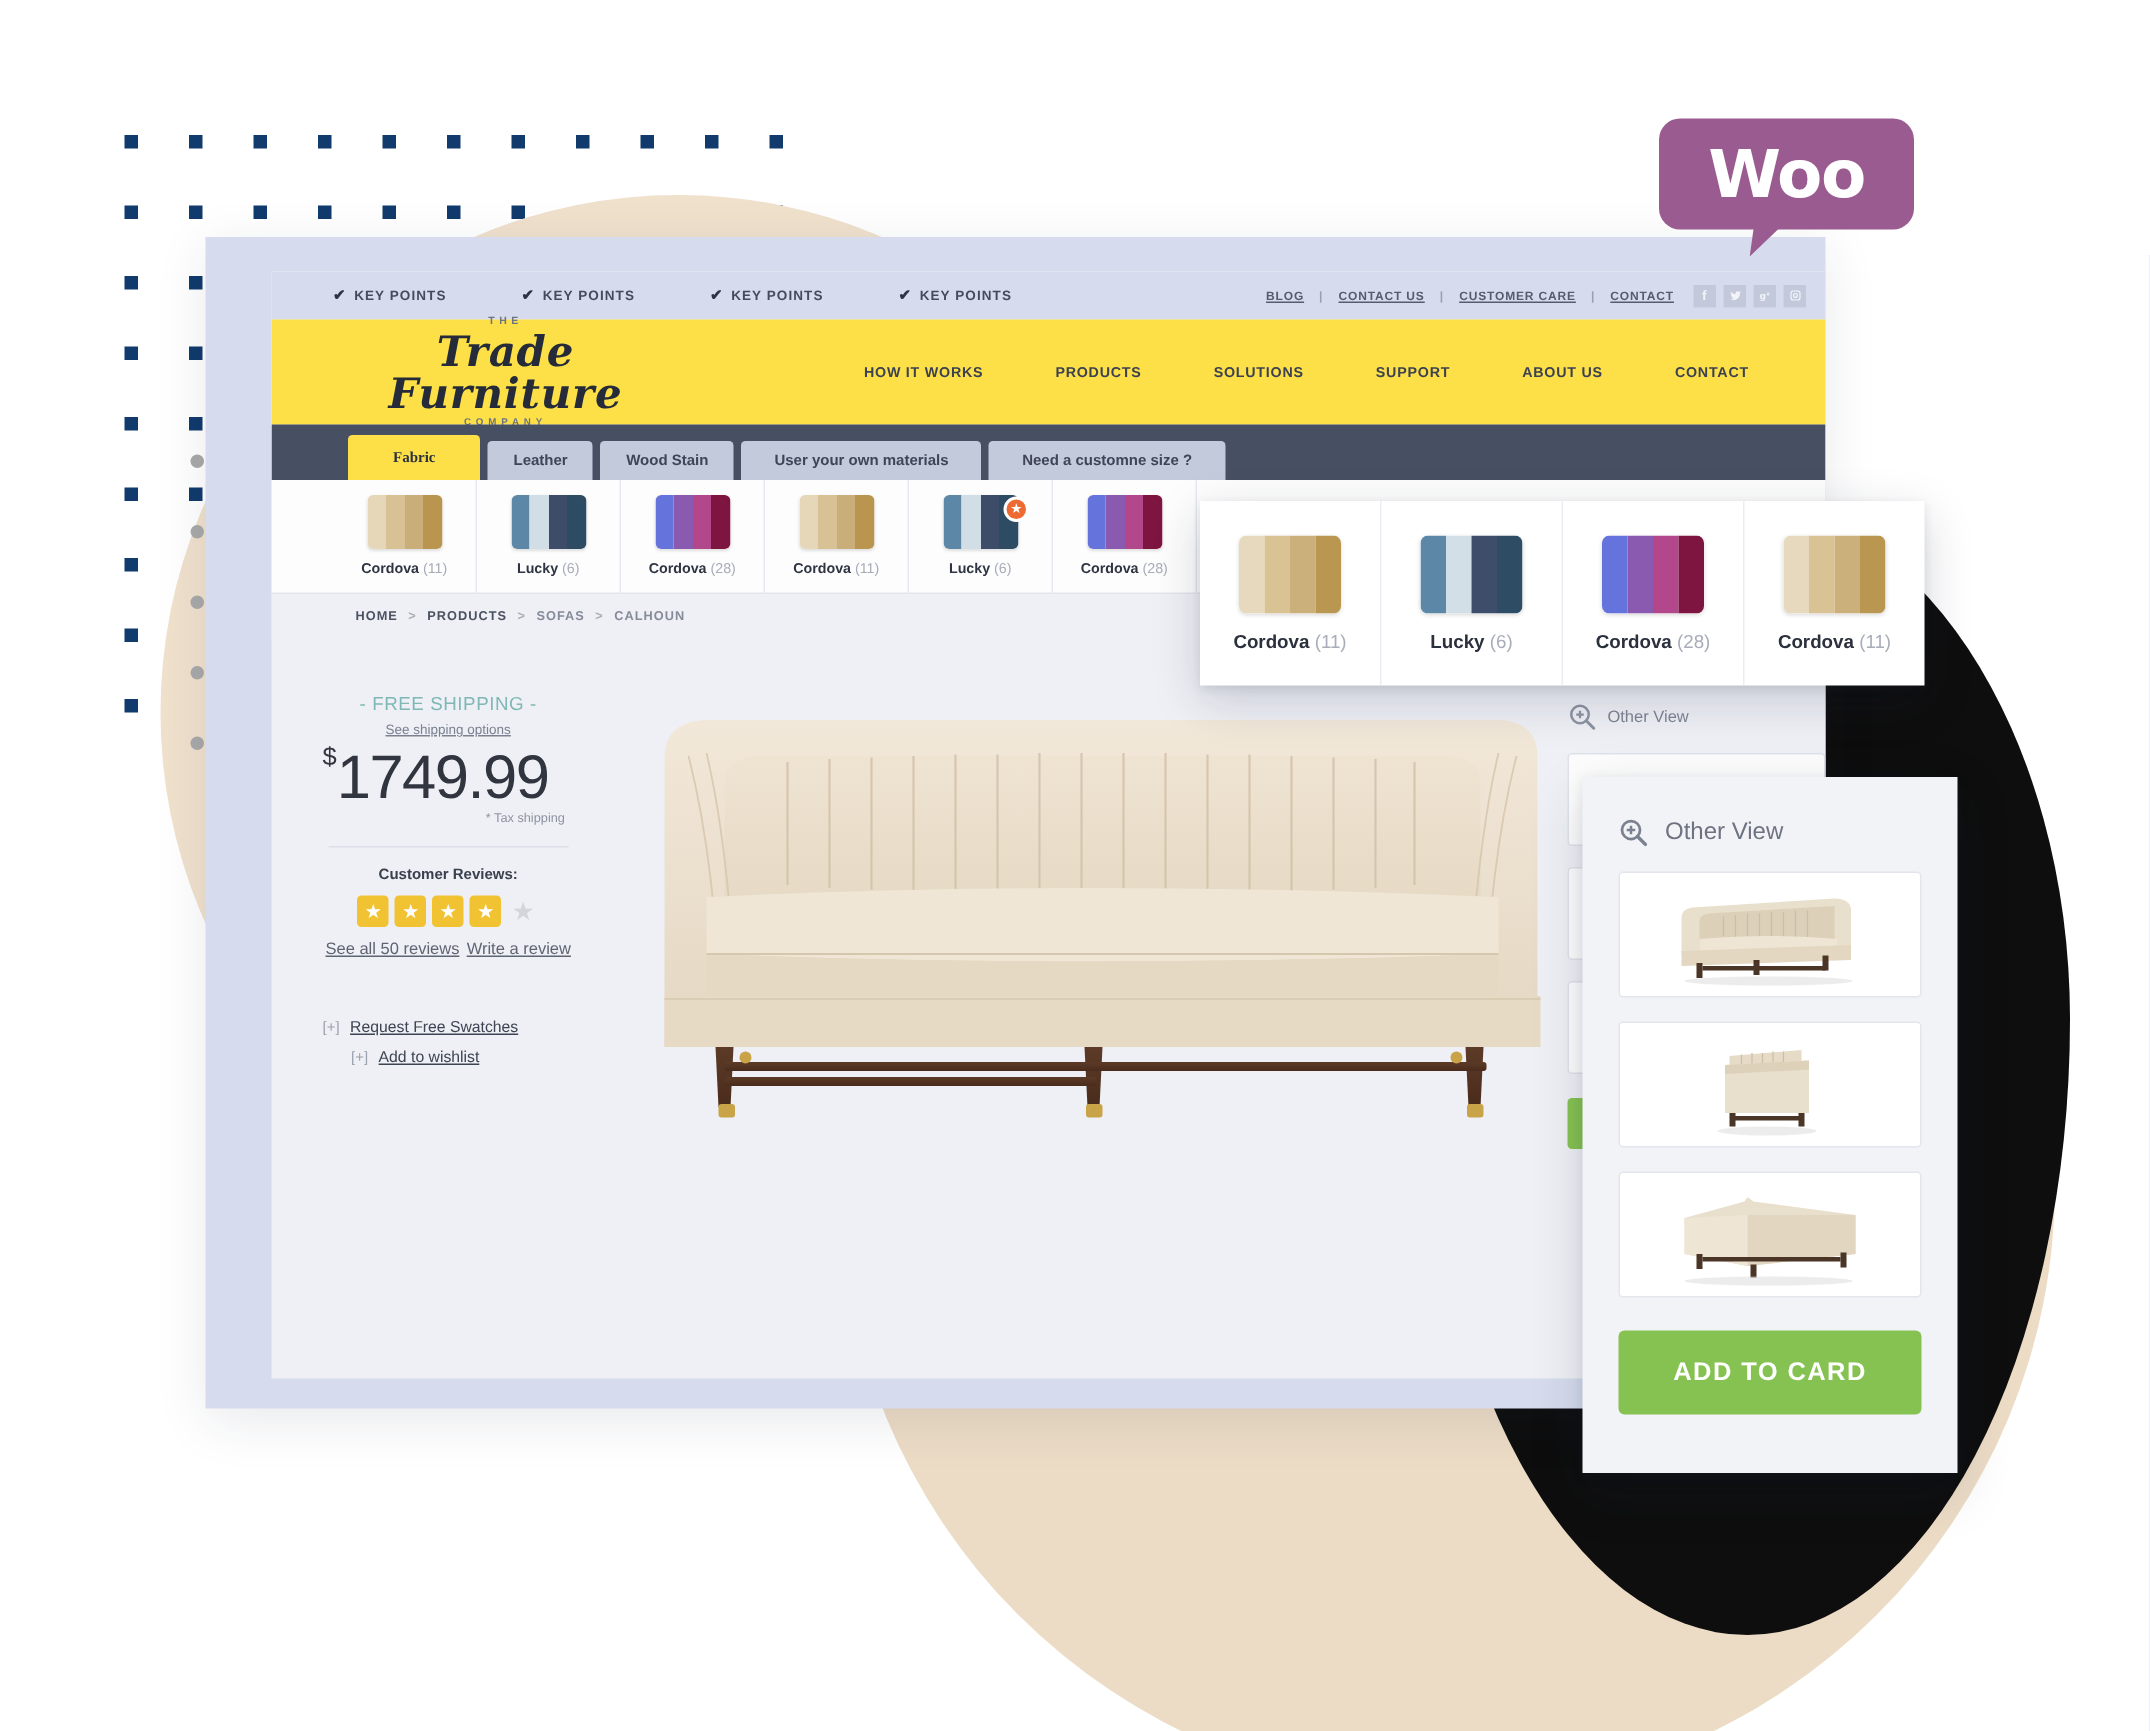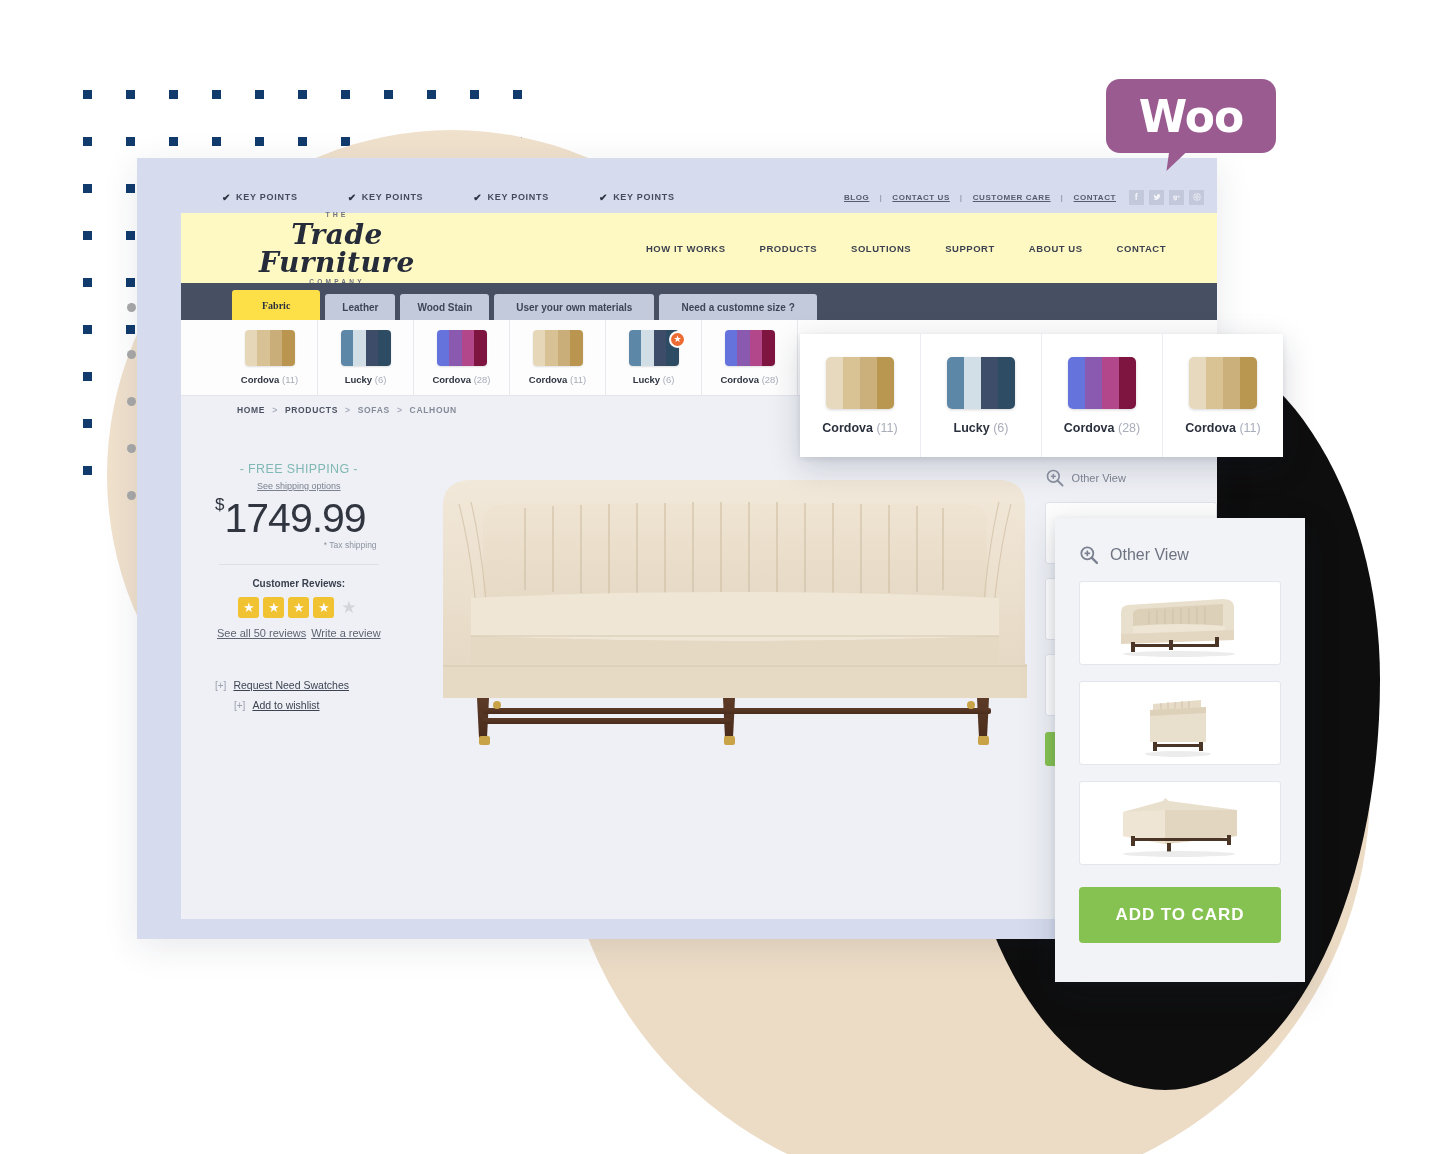--- a/index.html
+++ b/index.html
@@ -64,32 +64,32 @@
   .kp-link{ font-size:8px; letter-spacing:.07em; color:#565c6d; font-weight:600; white-space:nowrap;}
   .kp-sep{ color:#9aa0b0; margin:0 10px; font-size:8px; }
   .soc{
     width:15px; height:15px; background:#c3c9db; color:#f3f4f8;
     display:inline-flex; align-items:center; justify-content:center;
     font-size:9px; margin-left:5px; font-weight:700;
   }
 
   
   .brandbar{
-    height:70px; background:#fef9c3; display:flex; align-items:center;
+    height:70px; background:#fde047; display:flex; align-items:center;
     padding:0 41px; position:relative;
   }
   .logo{ width:230px; text-align:center; line-height:1; }
   .logo .the{ font-size:7px; letter-spacing:.42em; color:#6f7482; font-weight:700; }
   .logo .name{
     font-family:"DejaVu Serif", serif;
     font-style:italic; font-weight:700; font-size:28px; color:#252b38;
     letter-spacing:.5px; margin:3px 0 2px;
   }
   .logo .co{ font-size:6.5px; letter-spacing:.5em; color:#6f7482; font-weight:700; }
-  .mainnav{ margin-left:auto; display:flex; gap:34px; padding-right:10px;justify-content:space-between; }
+  .mainnav{ margin-left:auto; display:flex; gap:48px; padding-right:10px;justify-content:space-between; }
   .mainnav a{
     font-size:9.5px; letter-spacing:.055em; color:#3b4150; font-weight:600;
     text-decoration:none; white-space:nowrap;
   }
 
   
   .tabbar{
     height:37px; background:#474f63; display:flex; align-items:flex-end;
     padding-left:51px; position:relative;
   }
@@ -489,21 +489,21 @@
               <div class="star off">★</div>
             </div>
           <div class="revlinks">
             <a href="#">See all 50 reviews</a>
             <a href="#">Write a review</a>
           </div>
 
           <div class="plusblock">
             <div class="plusrow">
               <span class="pl">[+]</span>
-              <a href="#">Request Need Swatches</a>
+              <a href="#">Request Free Swatches</a>
             </div>
             <div class="plusrow indent">
               <span class="pl">[+]</span>
               <a href="#">Add to wishlist</a>
             </div>
           </div>
         </div>
 
         <div class="centercol">
           <div class="sofa-wrap">

